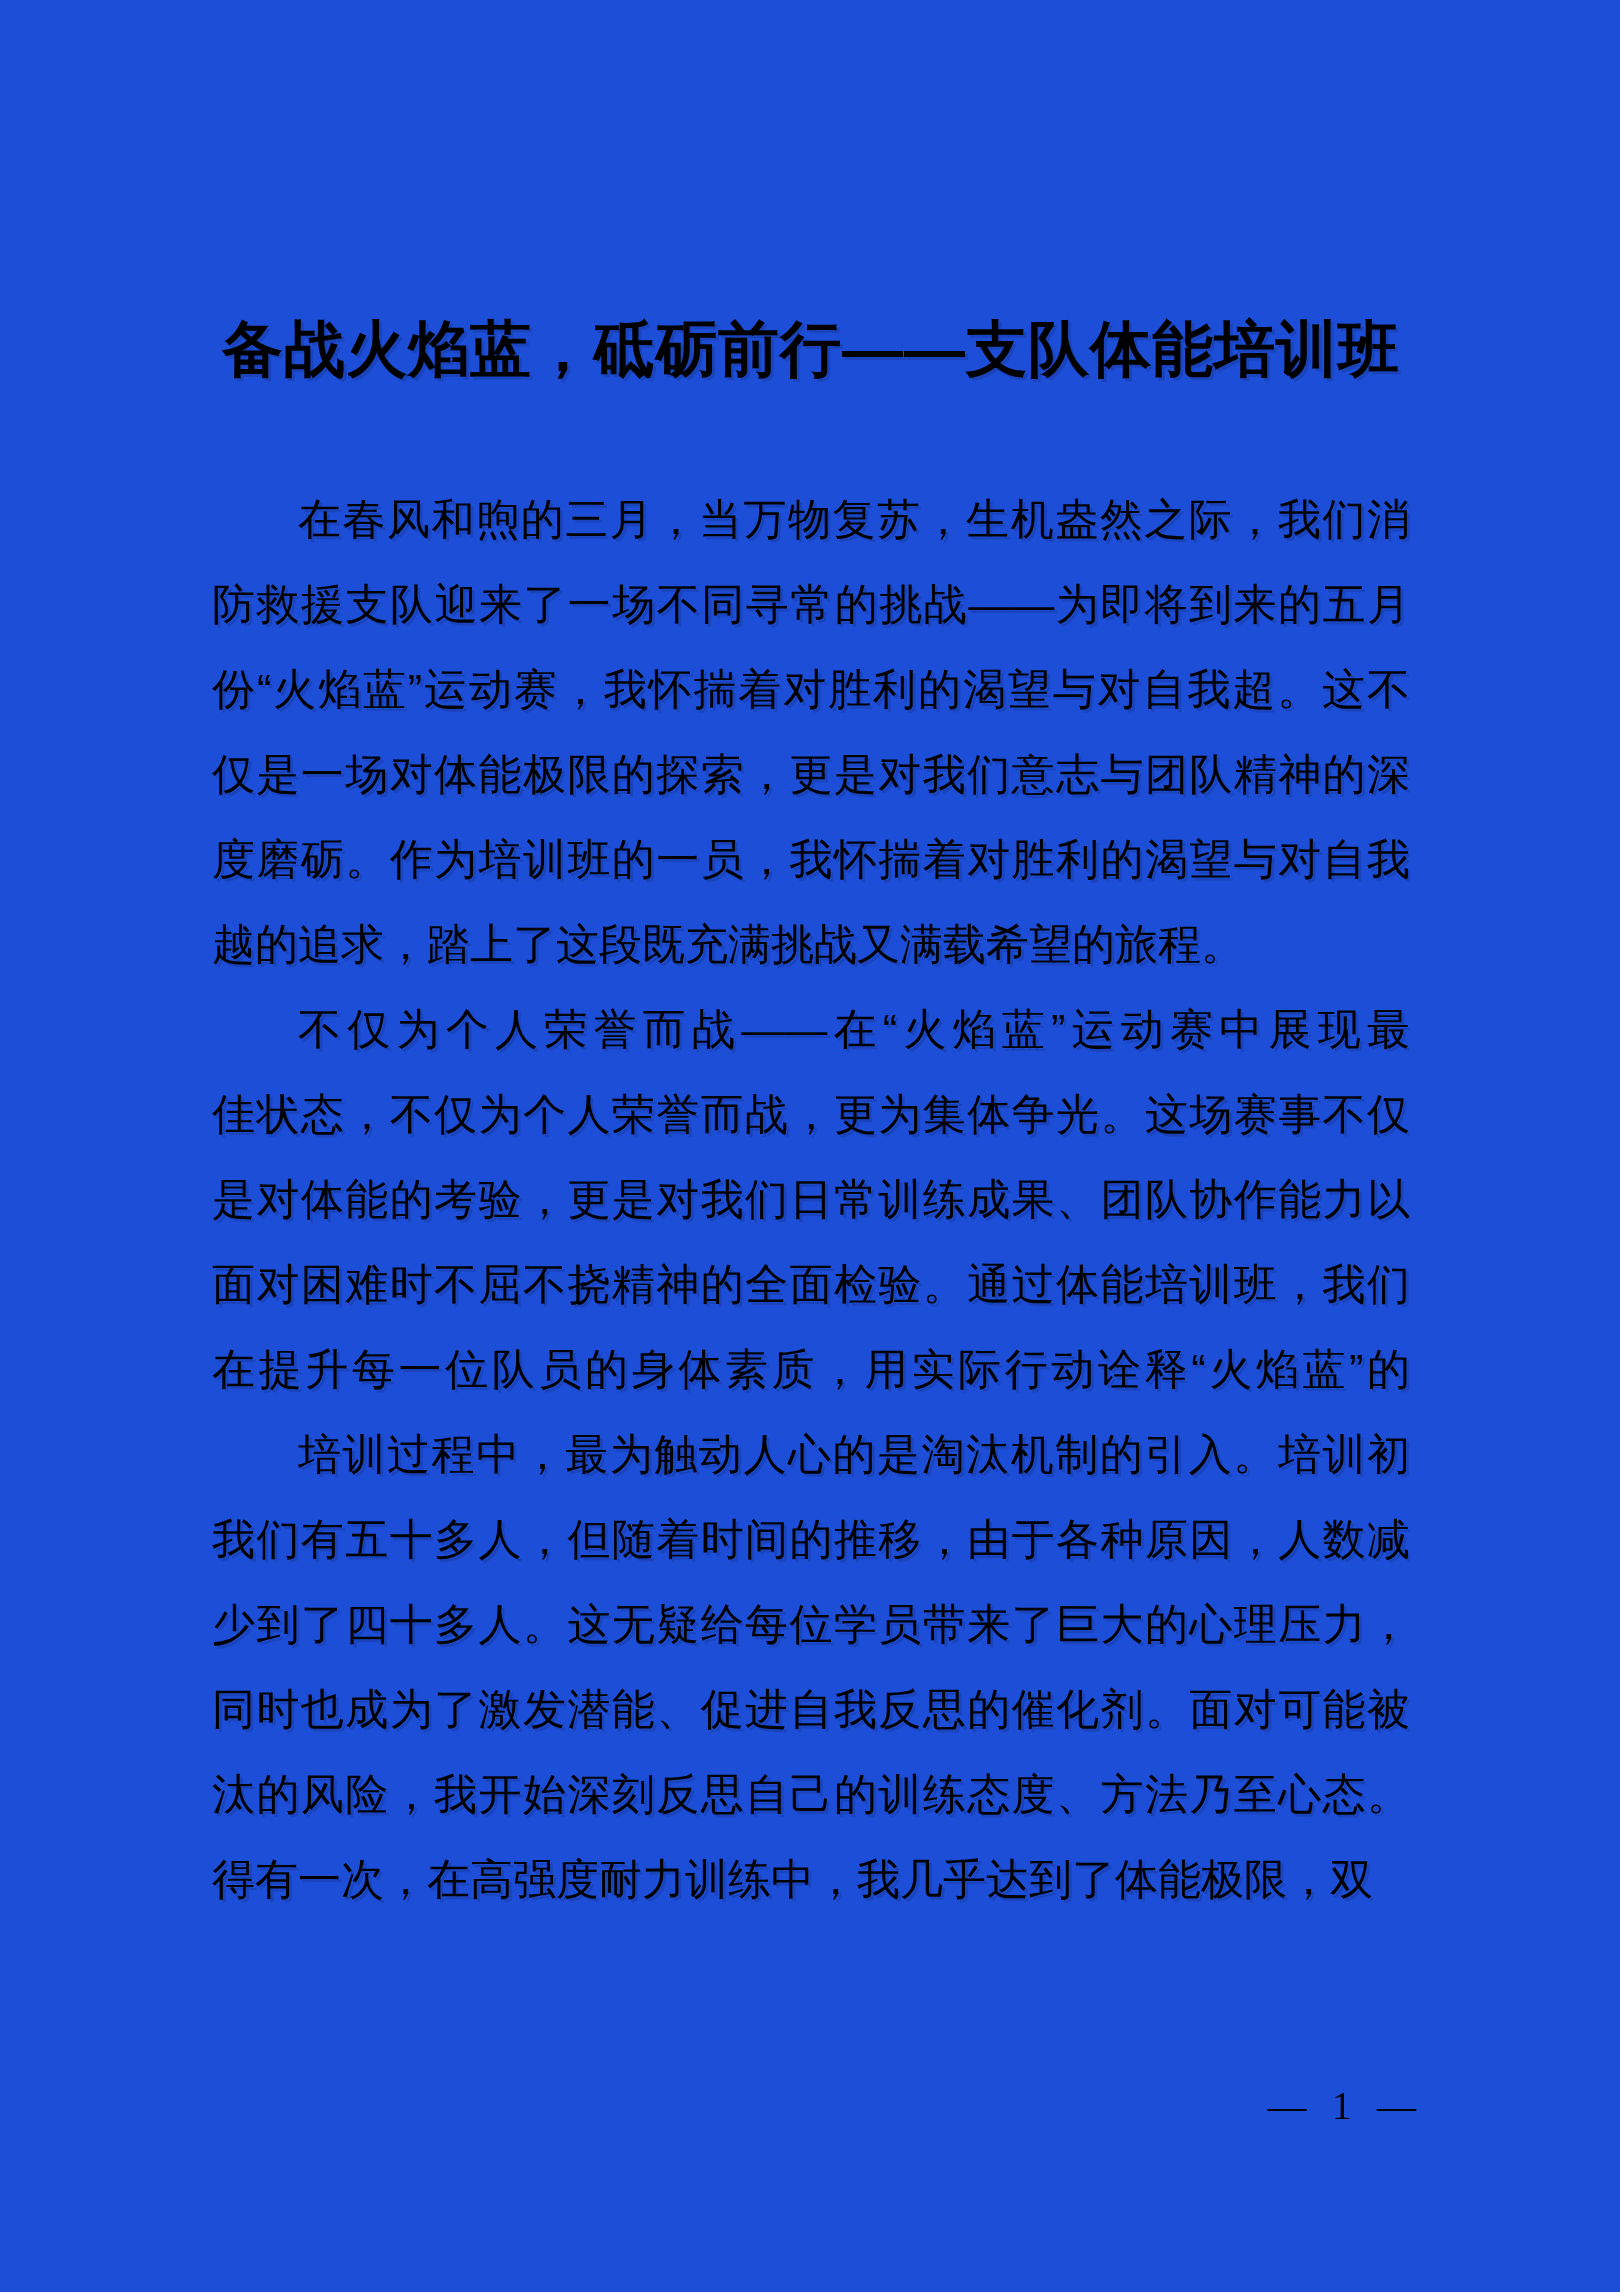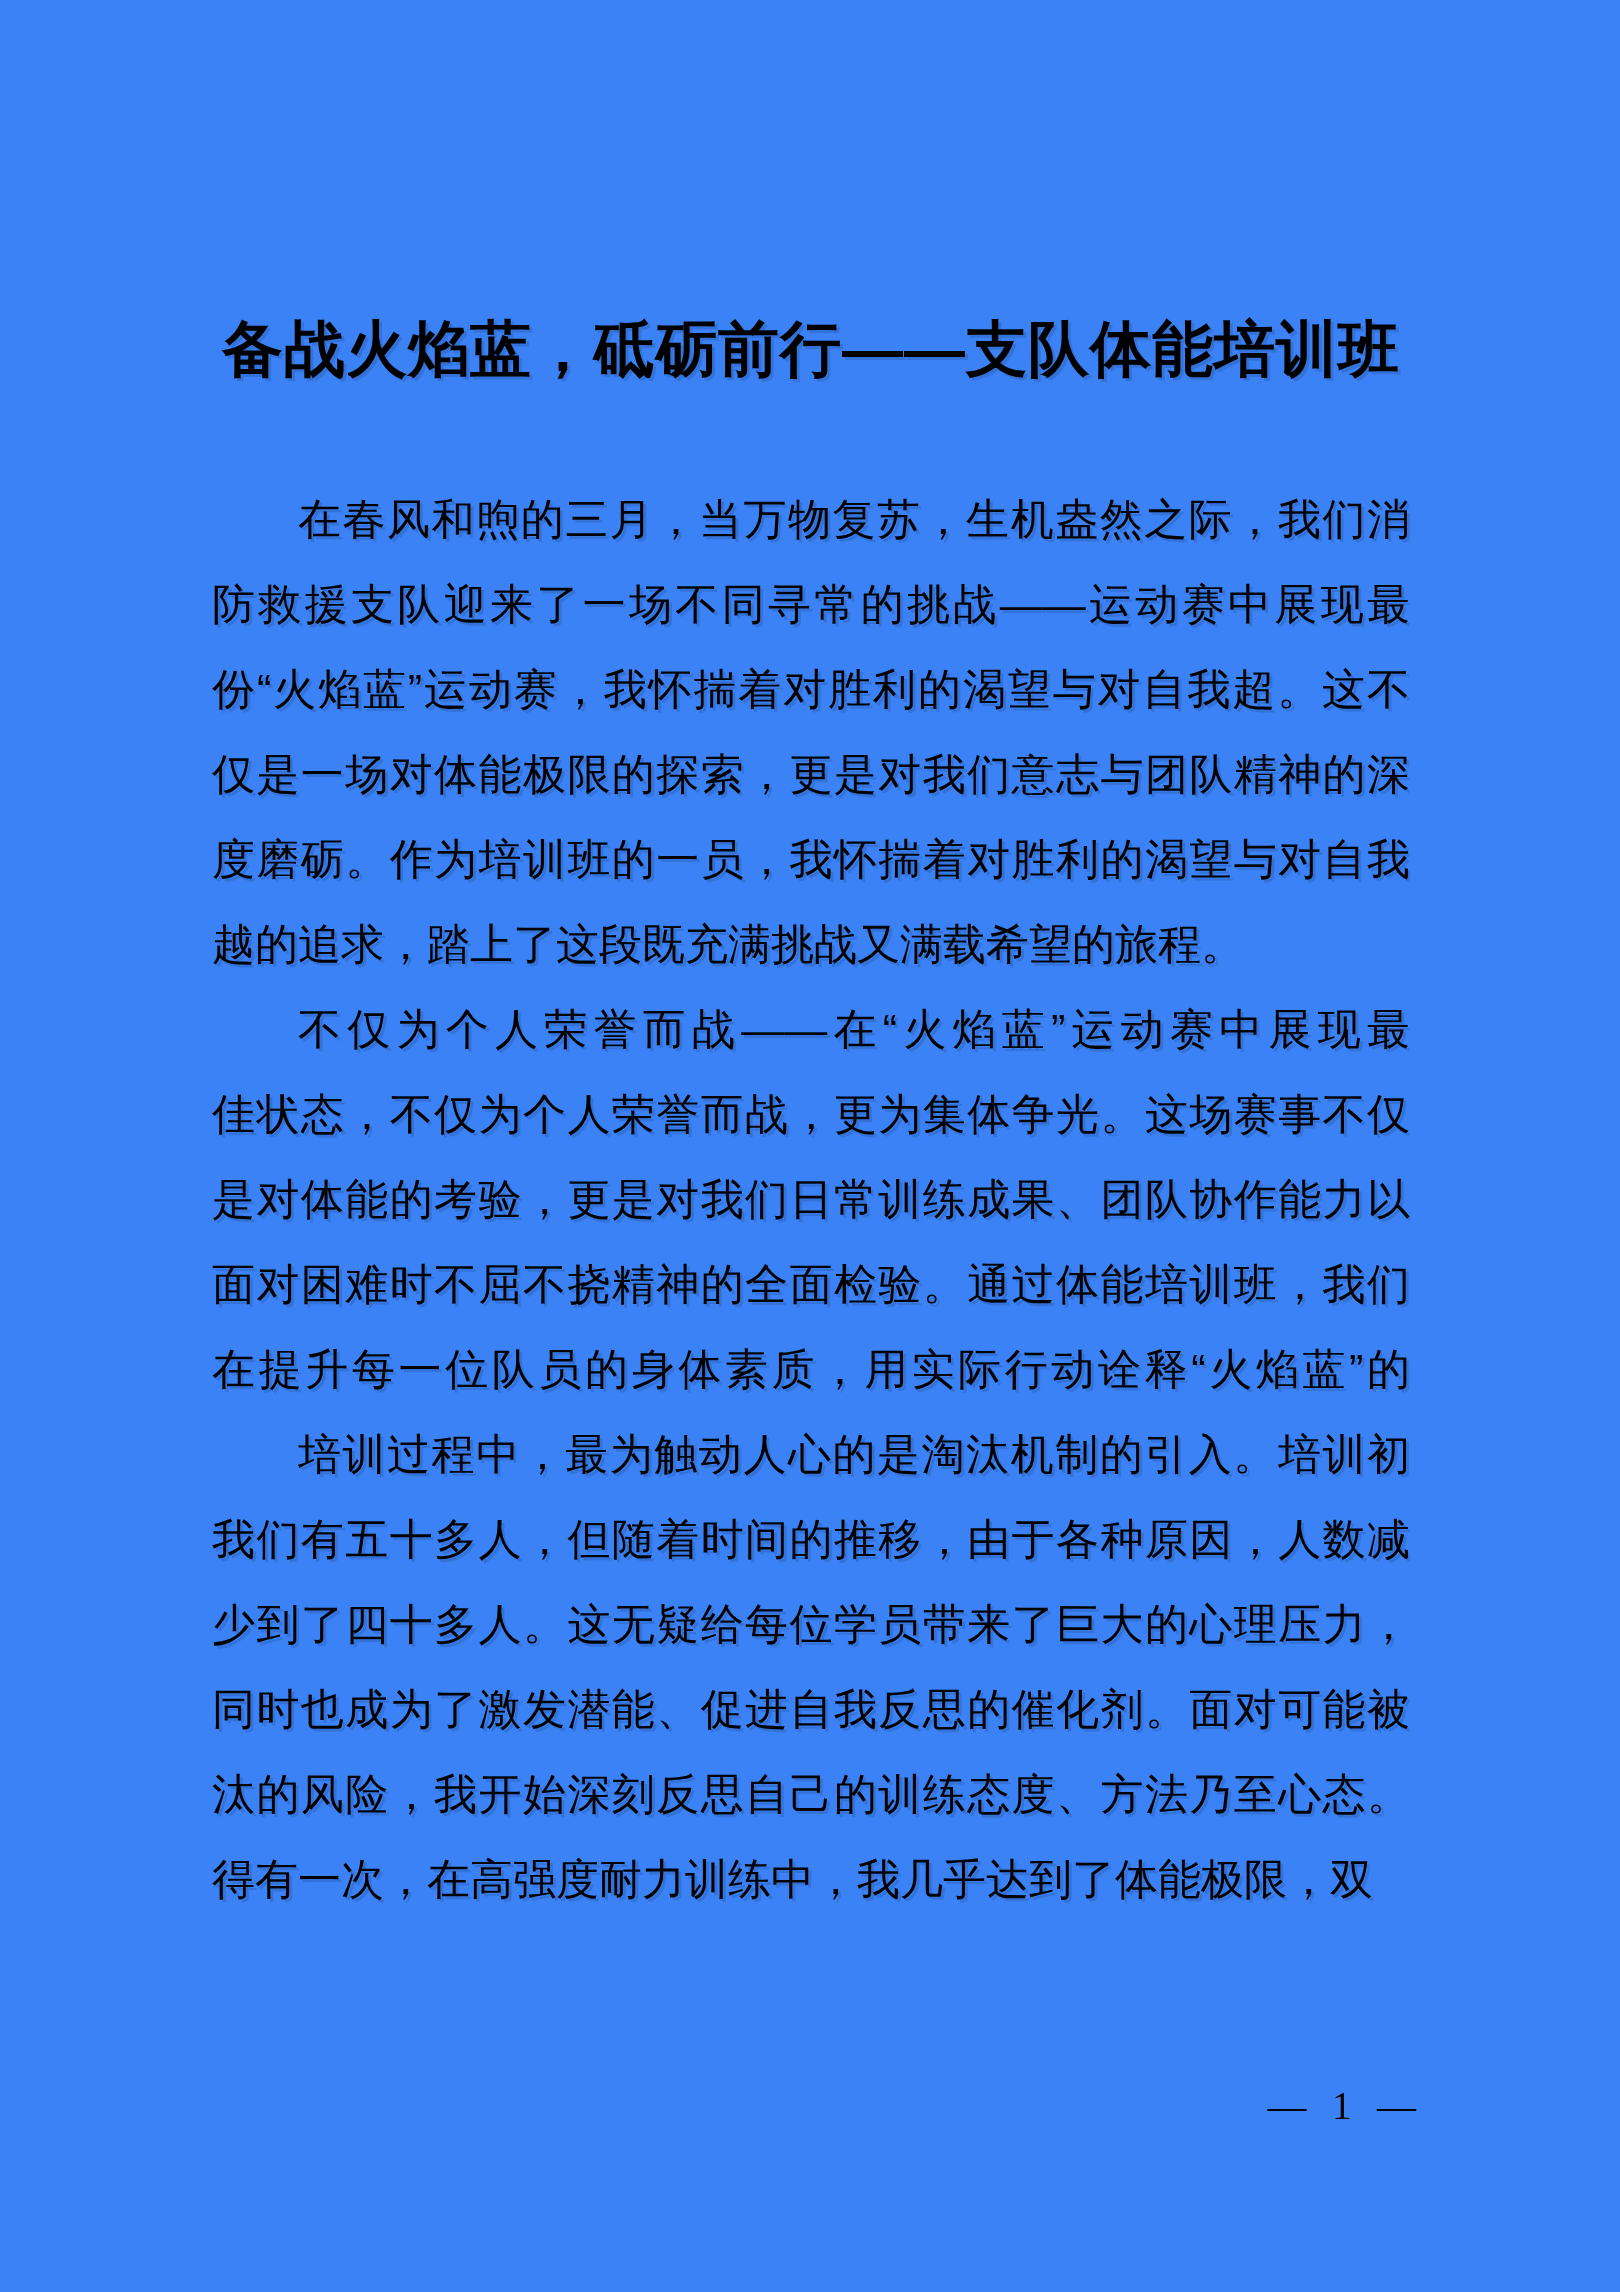--- a/index.html
+++ b/index.html
@@ -4,21 +4,21 @@
 <style>
   html, body {
     margin: 0;
     padding: 0;
     background: #ffffff;
   }
   .page {
     position: relative;
     width: 1620px;
     height: 2293px;
-    background: #3b82f6;
+    background: #1d4ed8;
     color: #000000;
     font-family: "Liberation Sans", sans-serif;
     overflow: hidden;
   }
   .title {
     position: absolute;
     top: 306px;
     left: 212px;
     width: 1198px;
     margin: 0;
@@ -76,21 +76,21 @@
 <div class="page">
 
   <h1 class="title">
     <span class="title-line">备战火焰蓝，砥砺前行——支队体能培训班</span>
   </h1>
 
   <div class="body-text" id="body-container">
 
   <div class="paragraph">
         <div class="line first">在春风和煦的三月，当万物复苏，生机盎然之际，我们消</div>
-        <div class="line">防救援支队迎来了一场不同寻常的挑战——运动赛中展现最</div>
+        <div class="line">防救援支队迎来了一场不同寻常的挑战——为即将到来的五月</div>
         <div class="line">份“火焰蓝”运动赛，我怀揣着对胜利的渴望与对自我超。这不</div>
         <div class="line">仅是一场对体能极限的探索，更是对我们意志与团队精神的深</div>
         <div class="line">度磨砺。作为培训班的一员，我怀揣着对胜利的渴望与对自我超</div>
         <div class="line last">越的追求，踏上了这段既充满挑战又满载希望的旅程。</div>
       </div>
       <div class="paragraph">
         <div class="line first">不仅为个人荣誉而战——在“火焰蓝”运动赛中展现最</div>
         <div class="line">佳状态，不仅为个人荣誉而战，更为集体争光。这场赛事不仅仅</div>
         <div class="line">是对体能的考验，更是对我们日常训练成果、团队协作能力以及</div>
         <div class="line">面对困难时不屈不挠精神的全面检验。通过体能培训班，我们旨</div>

